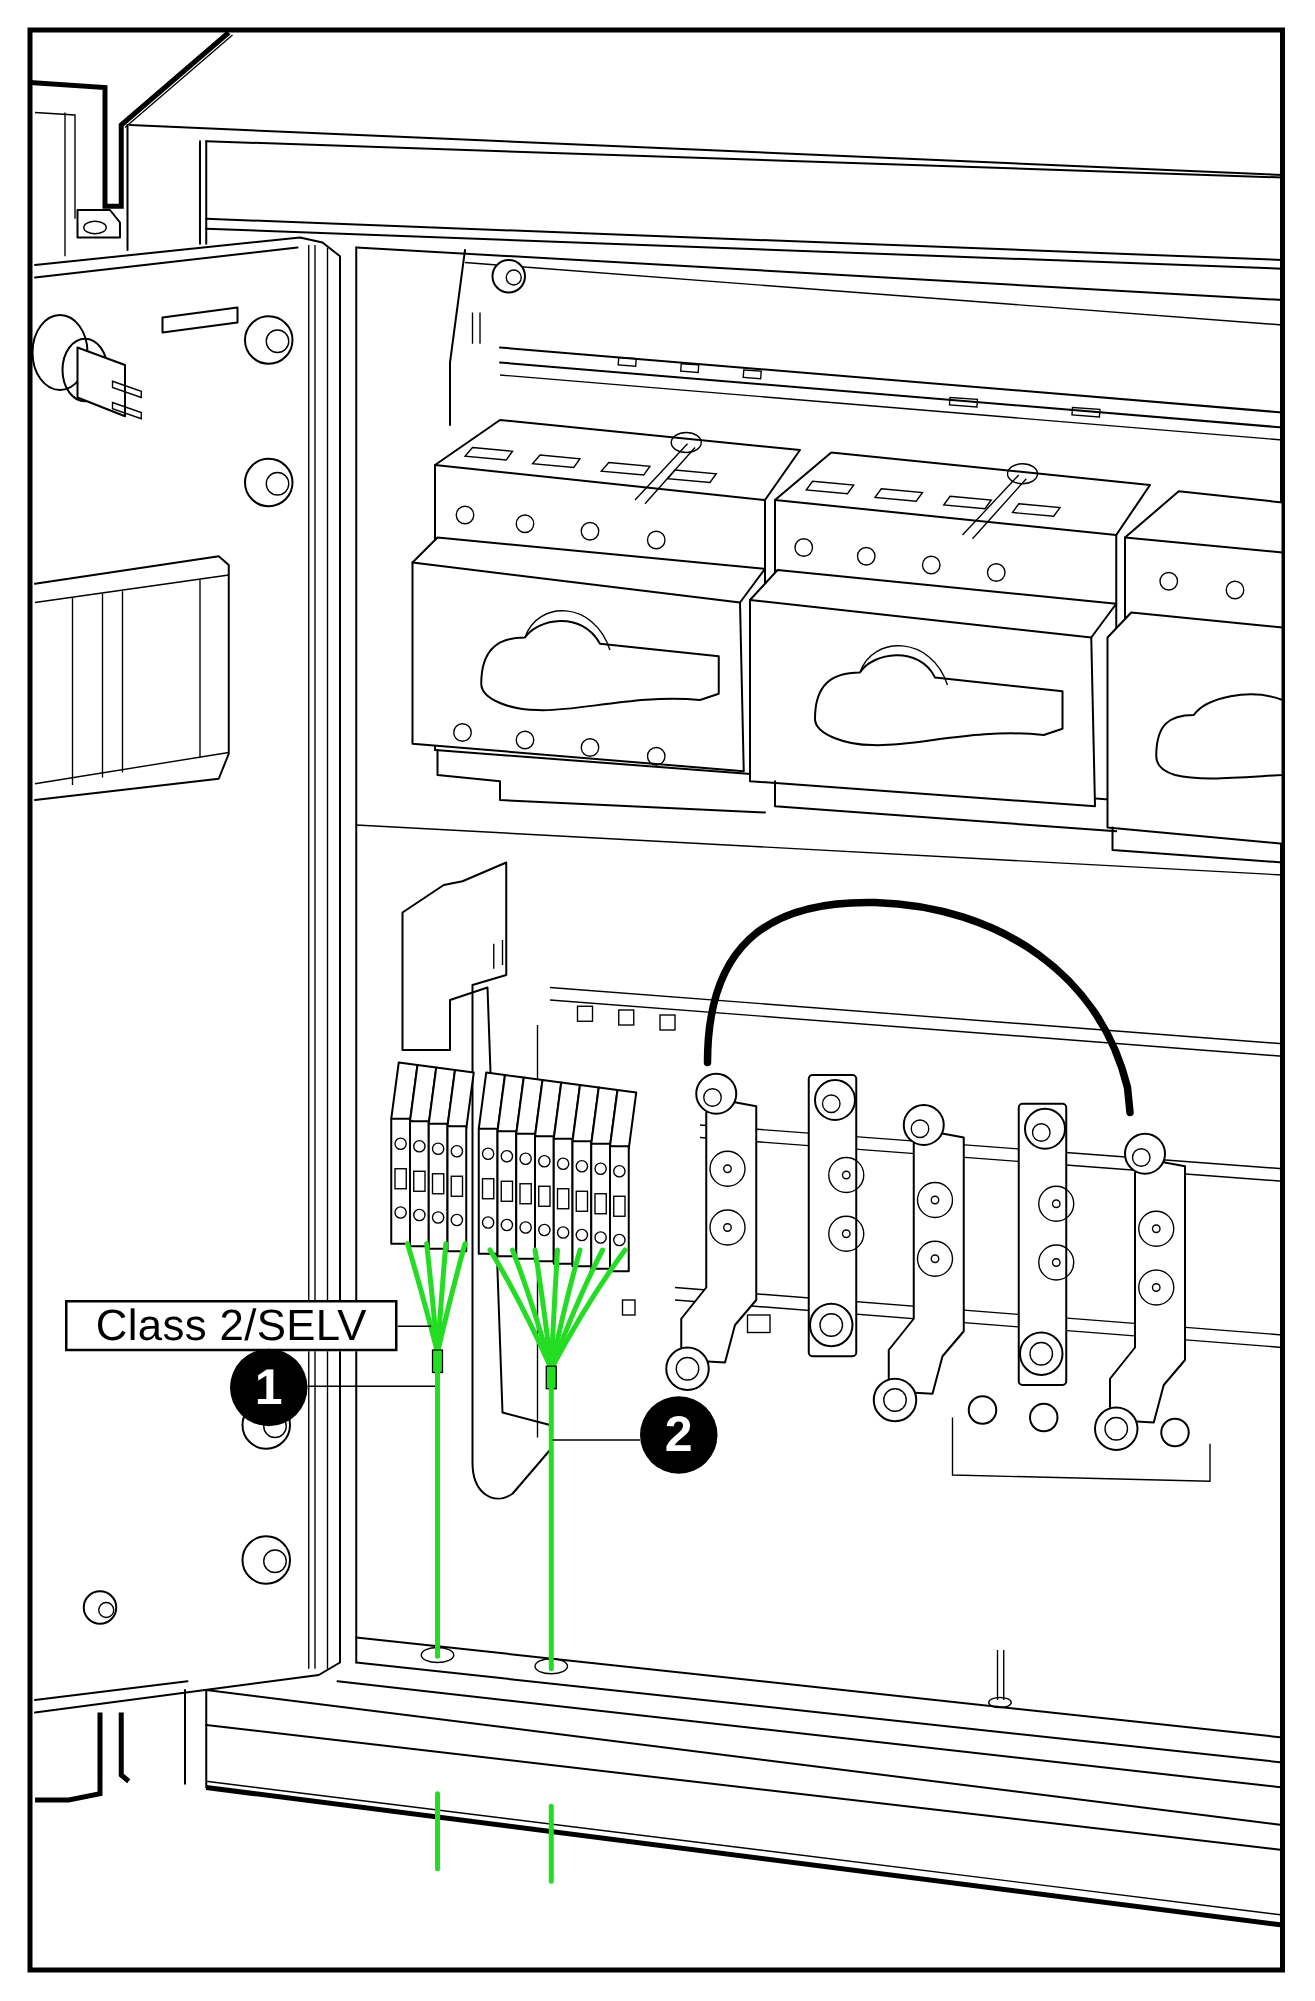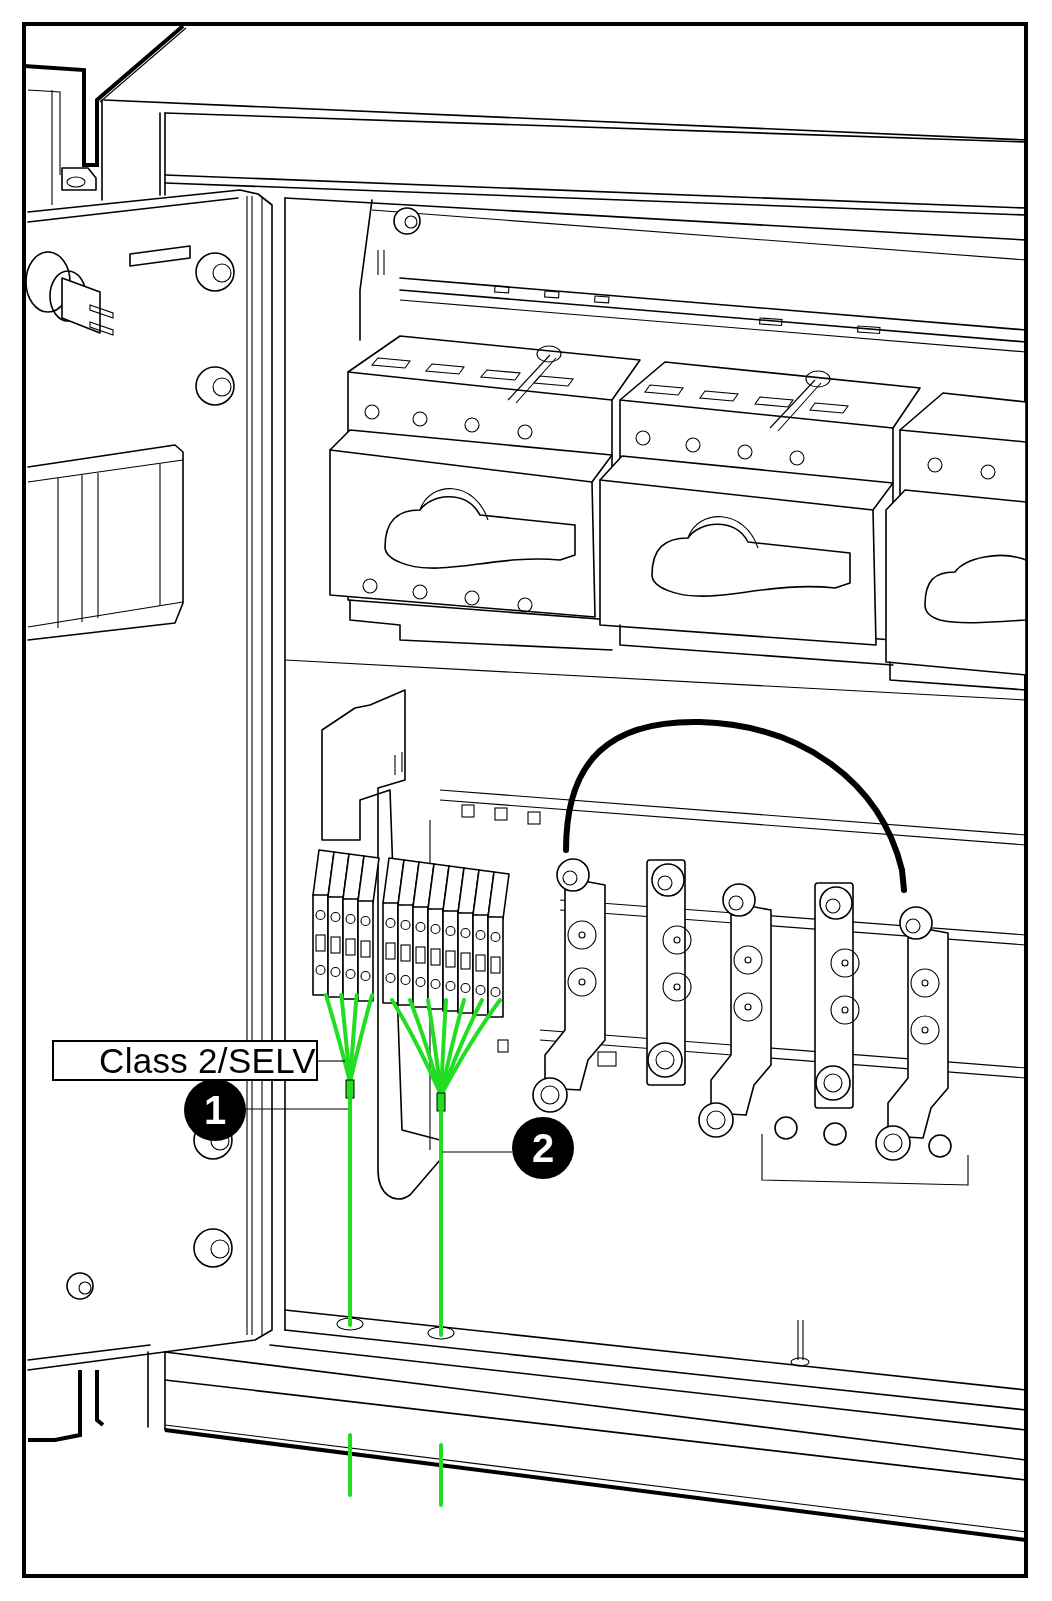--- a/index.html
+++ b/index.html
@@ -3,21 +3,21 @@
 <meta charset="utf-8">
 <style>
   html, body { margin: 0; padding: 0; background: #ffffff; }
   body { width: 1052px; height: 1601px; position: relative; overflow: hidden; font-family: "Liberation Sans", sans-serif; }
   #drawing { position: absolute; left: 0; top: 0; width: 1052px; height: 1601px; }
   .ln { fill: none; stroke: #000; stroke-width: 1.6; stroke-linejoin: round; stroke-linecap: round; }
   .thin { fill: none; stroke: #000; stroke-width: 1.1; }
   .thick { fill: none; stroke: #000; stroke-width: 4; }
   .wfill { fill: #fff; stroke: #000; stroke-width: 1.6; stroke-linejoin: round; }
   .wire { fill: none; stroke-width: 4; stroke-linecap: round; }
-  .label-box { position: absolute; left: 52px; top: 1040px; width: 266px; height: 41px; border: 2px solid #000; background: #fff; box-sizing: border-box; display: flex; align-items: center; justify-content: flex-end; font-size: 35px; color: #000; letter-spacing: 0.3px; }
+  .label-box { position: absolute; left: 52px; top: 1040px; width: 266px; height: 41px; border: 2px solid #000; background: #fff; box-sizing: border-box; display: flex; align-items: center; justify-content: center; font-size: 35px; color: #000; letter-spacing: 0.3px; }
   .callout { position: absolute; width: 62px; height: 62px; border-radius: 50%; background: #000; color: #fff; font-size: 40px; font-weight: bold; display: flex; align-items: center; justify-content: center; font-family: "Liberation Sans", sans-serif; }
   .callout-1 { left: 184px; top: 1079px; }
   .callout-2 { left: 512px; top: 1117px; }
 </style>
 </head>
 <body>
 
 <svg id="drawing" viewBox="0 0 1052 1601" xmlns="http://www.w3.org/2000/svg">
 
   <rect x="24" y="24" width="1002" height="1552" fill="none" stroke="#000" stroke-width="4"></rect>

